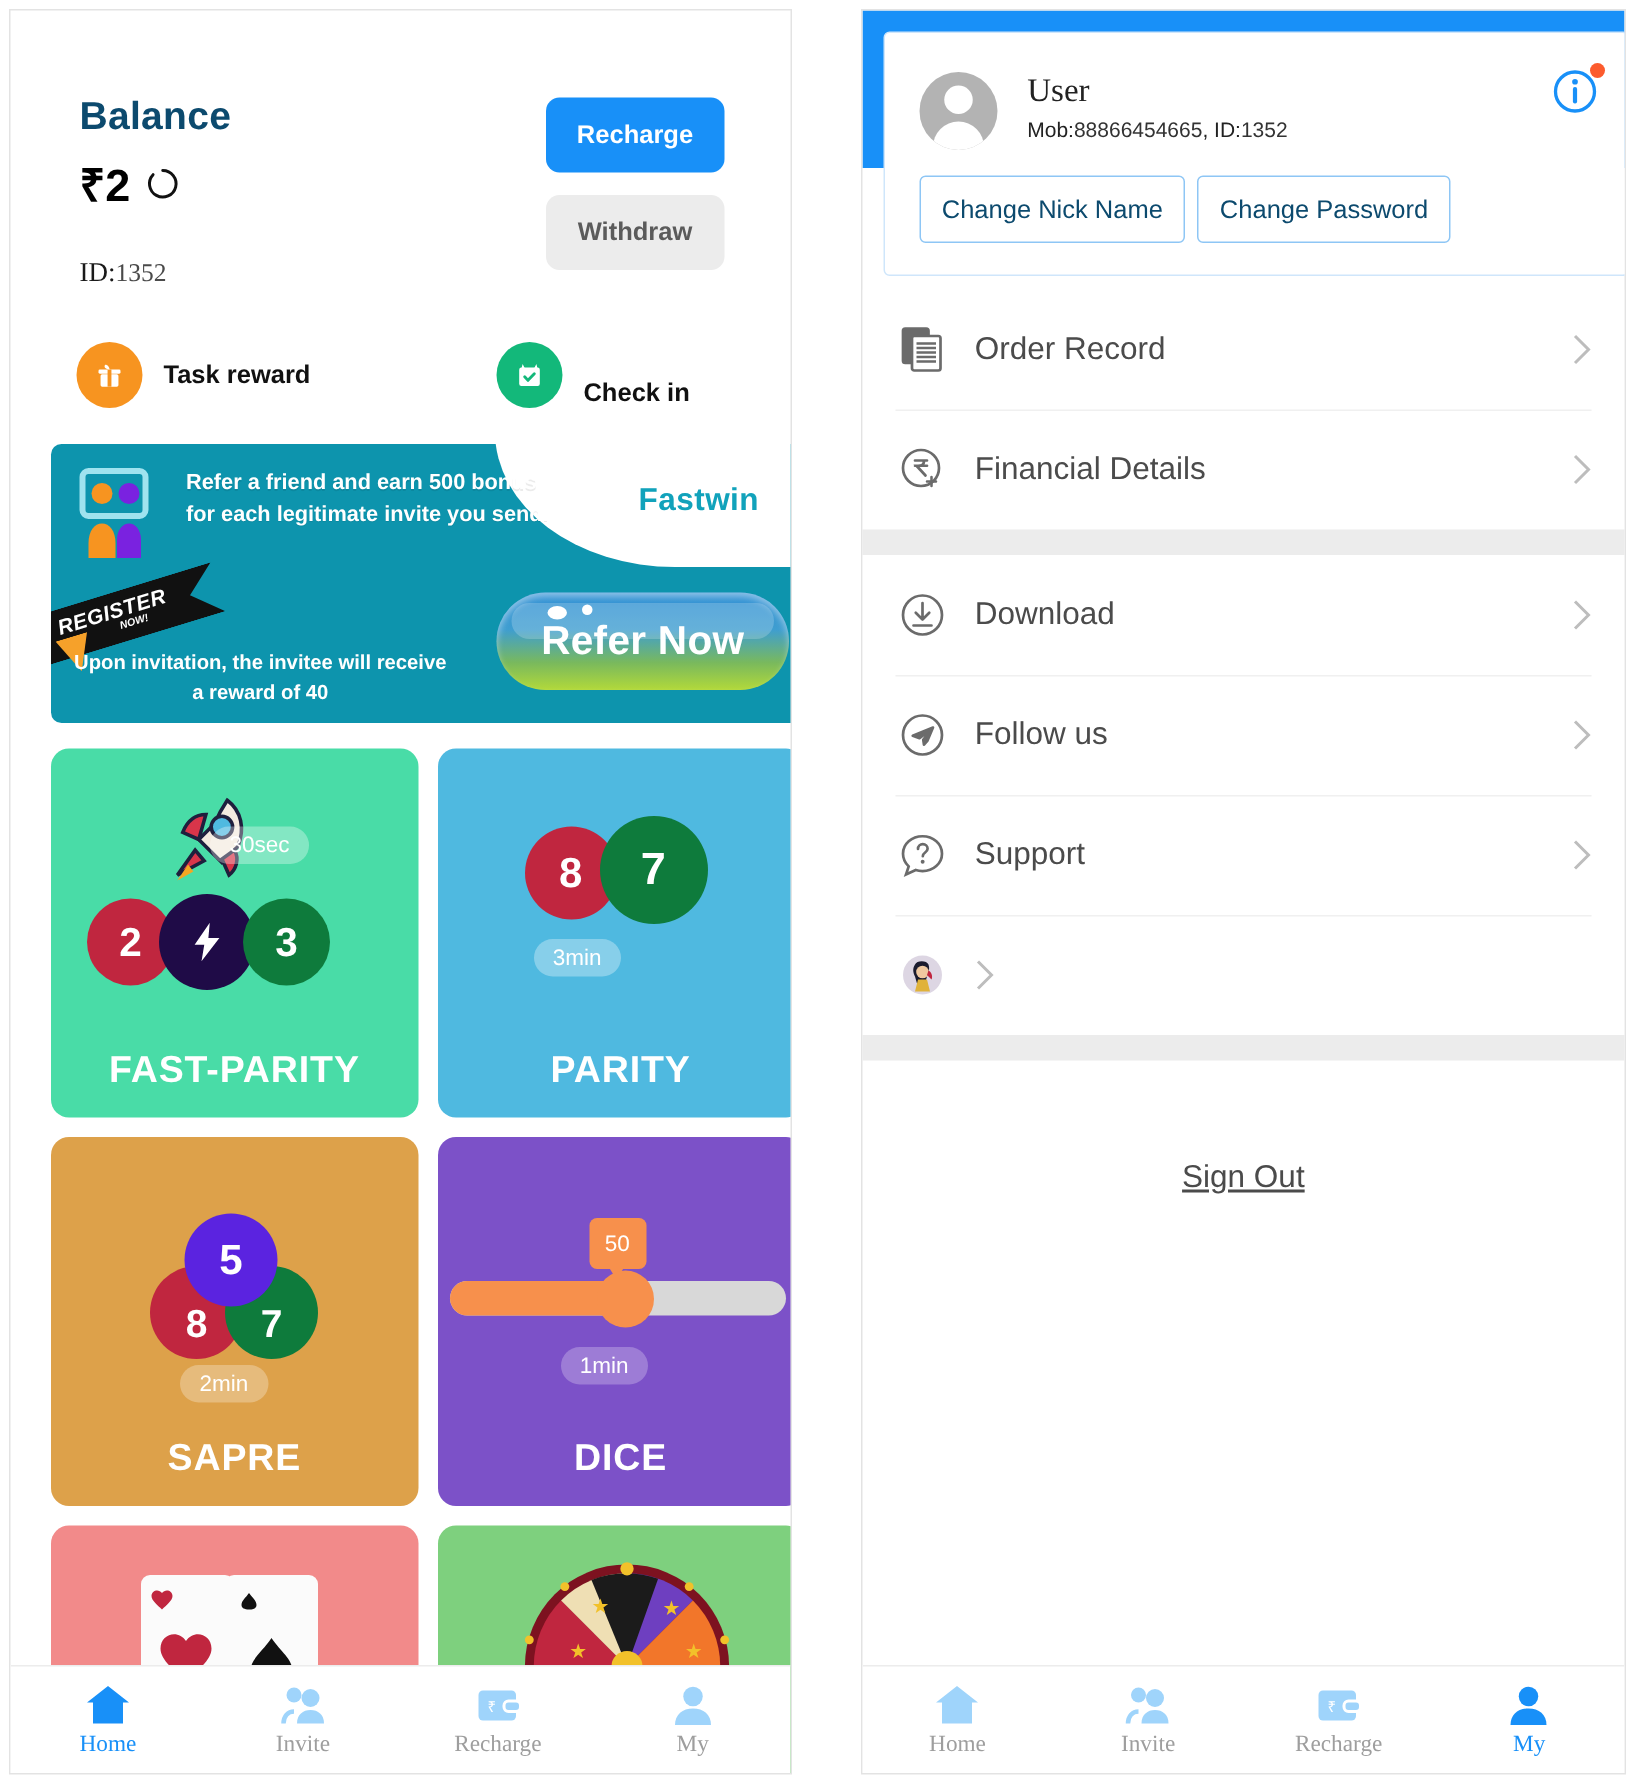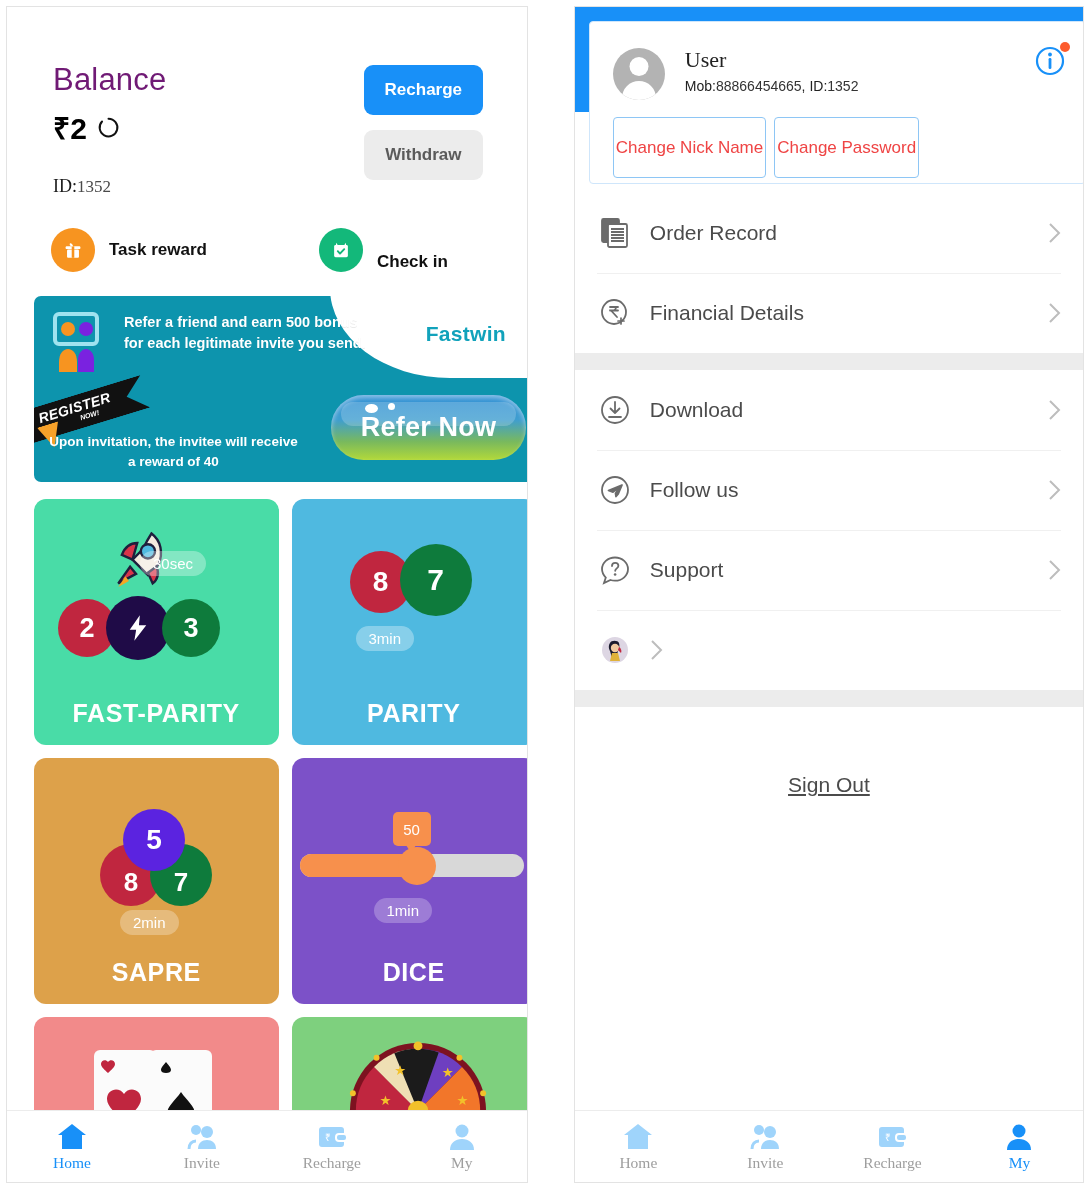--- a/index.html
+++ b/index.html
@@ -18,21 +18,21 @@
     border: 1px solid #e3e3e3;
     overflow: hidden;
   }
   .panel-left  { width: 537px; height: 1177px; }
   .panel-right { width: 525px; height: 1177px; margin-left: 30px; }
 
   
   .lp-inner { position:absolute; inset:0; }
 
   .balance-row { position:absolute; left:46px; top:55px; }
-  .balance-label { font-size: 31px; color:#701a75; font-weight:400; letter-spacing:.2px; }
+  .balance-label { font-size: 26px; color:#0c4a6e; font-weight:700; letter-spacing:.2px; }
   .balance-amt-row { display:flex; align-items:center; gap:9px; margin-top:9px; }
   .balance-amt { font-size: 30px; font-weight: 700; color:#000; }
   .refresh-ic { width:25px; height:25px; display:block; }
   .balance-id { margin-top:28px; font-size:18px; color:#1a1a1a;font-family:Liberation Serif, serif; }
   .balance-id .num { color:#4a4a4a; font-size:17px; }
 
   .btn-recharge {
     position:absolute; right:44px; top:58px;
     width:119px; height:50px; border-radius:9px;
     background:#1890f8; color:#fff; border:none;
@@ -41,21 +41,21 @@
   }
   .btn-withdraw {
     position:absolute; right:44px; top:123px;
     width:119px; height:50px; border-radius:9px;
     background:#ececec; color:#5b5b5b; border:none;
     font-size:17px; font-weight:700; cursor:pointer;
     font-family:"Liberation Sans", sans-serif;
   }
 
   
-  .quick { position:absolute; left:44px; top:221px; display:flex; align-items:center; gap:0; }
+  .quick { position:absolute; left:44px; top:221px; display:flex; align-items:center; gap:12px; }
   .qa { display:flex; align-items:center; gap:14px; cursor:pointer; }
   .qa + .qa { margin-left: 112px; align-items: flex-end; }
   .qa-ic { width:44px; height:44px; border-radius:50%; display:flex; align-items:center; justify-content:center; }
   .qa-ic.orange { background:#f79420; }
   .qa-ic.green  { background:#13b87a; }
   .qa-label { font-size:17px; font-weight:700; color:#111; }
 
   
   .banner {
     position:absolute; left:27px; top:289px;
@@ -158,22 +158,22 @@
   }
   .avatar .head { position:absolute; left:50%; top:9px; transform:translateX(-50%); width:19px; height:19px; border-radius:50%; background:#fff; }
   .avatar .body { position:absolute; left:50%; top:33px; transform:translateX(-50%); width:34px; height:26px; border-radius:17px 17px 0 0; background:#fff; }
   .uname { position:absolute; left:95px; top:25px; font-size:22px; color:#222; font-family:"Liberation Serif", serif; }
   .umob  { position:absolute; left:95px; top:56px; font-size:14px; color:#222; }
   .umob .v { color:#333; }
   .info-ic { position:absolute; right:17px; top:22px; width:34px; height:34px; cursor:pointer; }
   .info-badge { position:absolute; right:15px; top:20px; width:10px; height:10px; border-radius:50%; background:#fc5b2d; }
   .chg-btns { position:absolute; left:23px; top:95px; display:flex; gap:8px; }
   .chg-btn {
-    height:61px; padding:0 2px; border:1px solid #8ec6f5; border-radius:4px;
-    background:#fff; color:#ef4444; font-size:17px; cursor:pointer;
+    height:45px; padding:0 14px; border:1px solid #8ec6f5; border-radius:4px;
+    background:#fff; color:#0c4a6e; font-size:17px; cursor:pointer;
     font-family:"Liberation Sans", sans-serif;
   }
 
   .menu { position:absolute; left:0; top:186px; width:100%; }
   .menu-group { background:#fff; }
   .mrow {
     position:relative; display:flex; align-items:center; height:80px;
     padding:0 22px 0 22px; cursor:pointer;
   }
   .mrow + .mrow::before {

